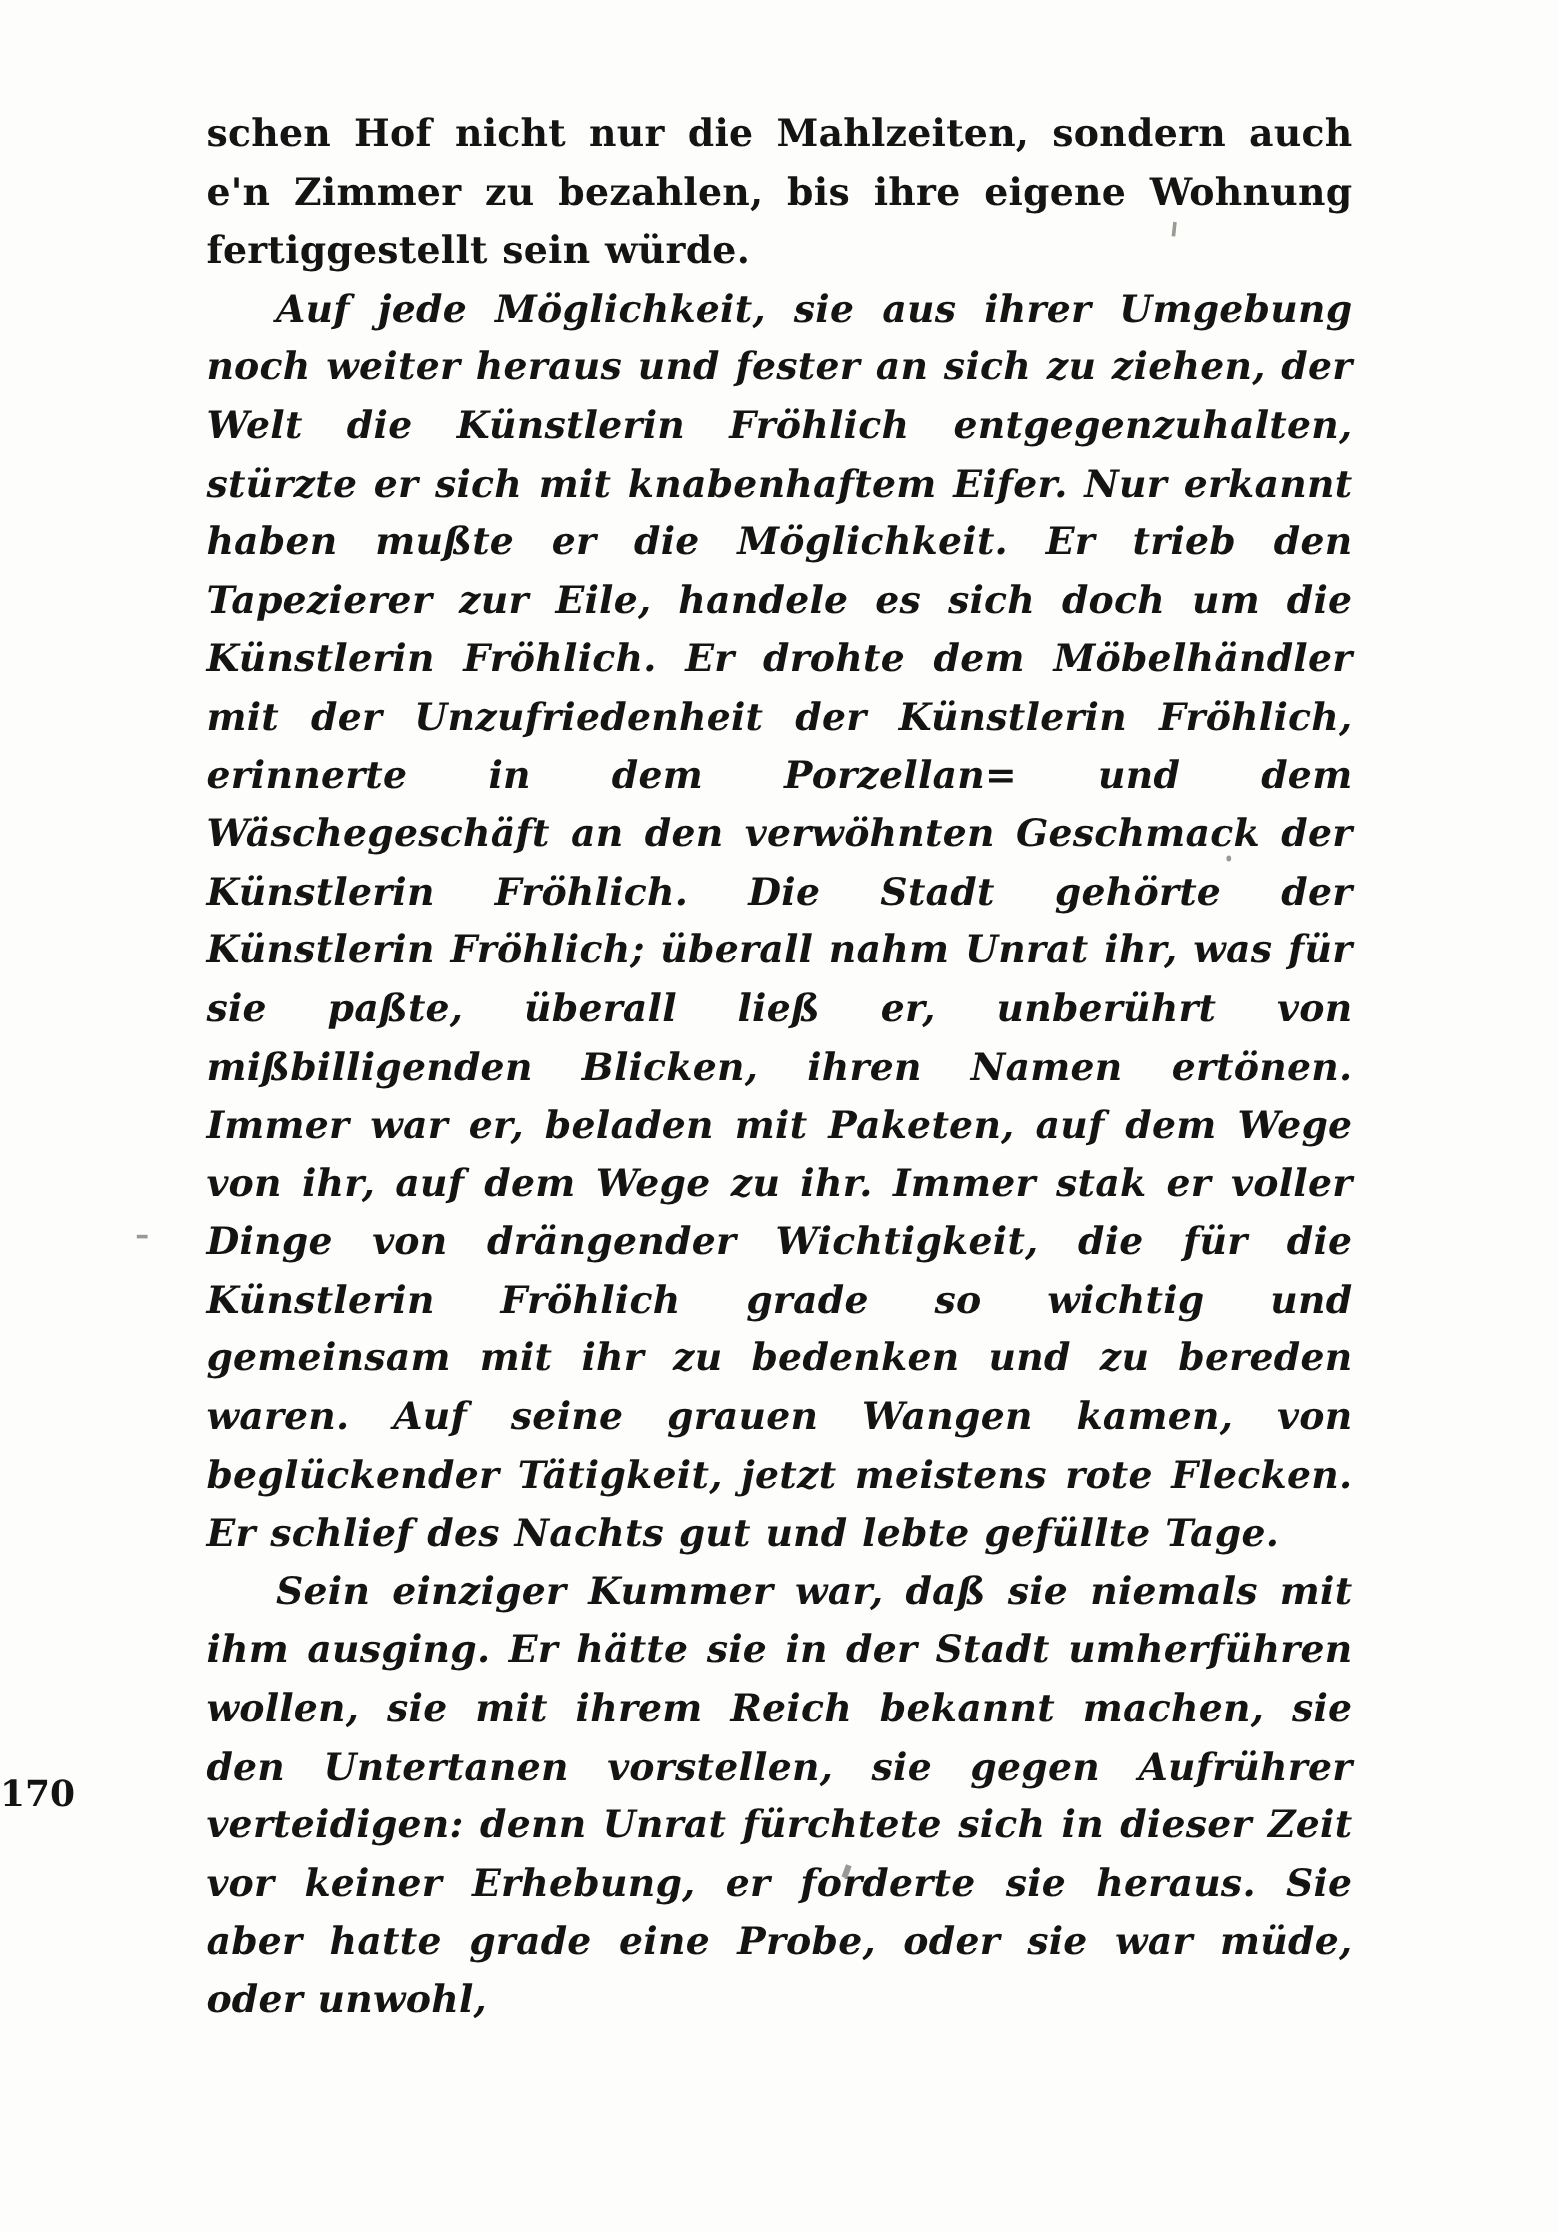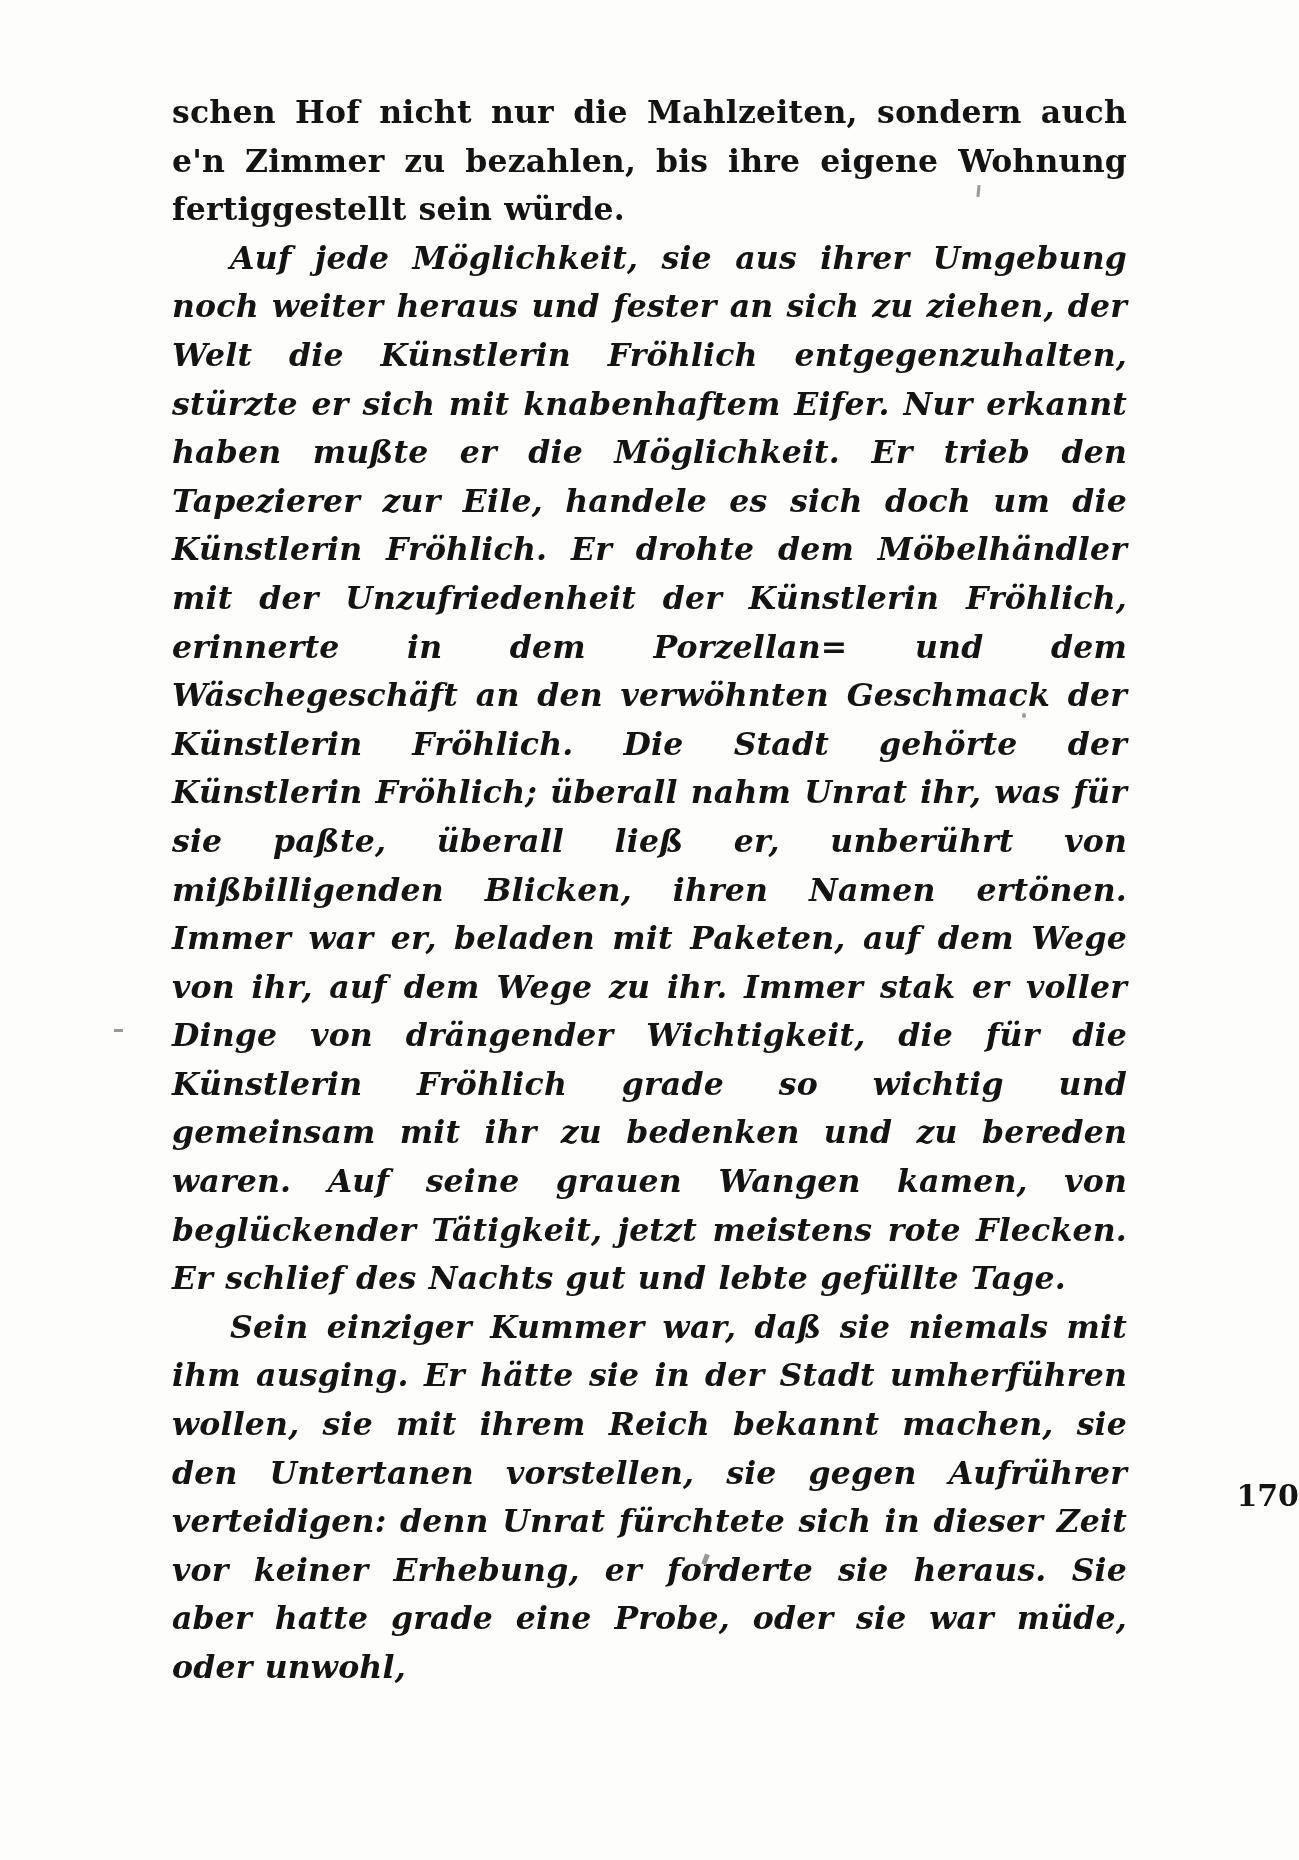--- a/index.html
+++ b/index.html
@@ -47,21 +47,21 @@
   .fraktur {
     font-family: "DejaVu Serif", serif;
     font-weight: 700;
     font-style: normal;
   }
   .page-number {
     position: absolute;
     left: 0;
     top: 1478px;
     width: 1299px;
-    text-align: right;
+    text-align: left;
     font-family: "DejaVu Serif", serif;
     font-weight: 700;
     font-size: 30px;
     color: #141414;
   }
   .speck {
     position: absolute;
     background: #9a9a95;
   }
   .speck.s1 { left: 977px; top: 185px; width: 3px; height: 12px; transform: rotate(6deg); }

